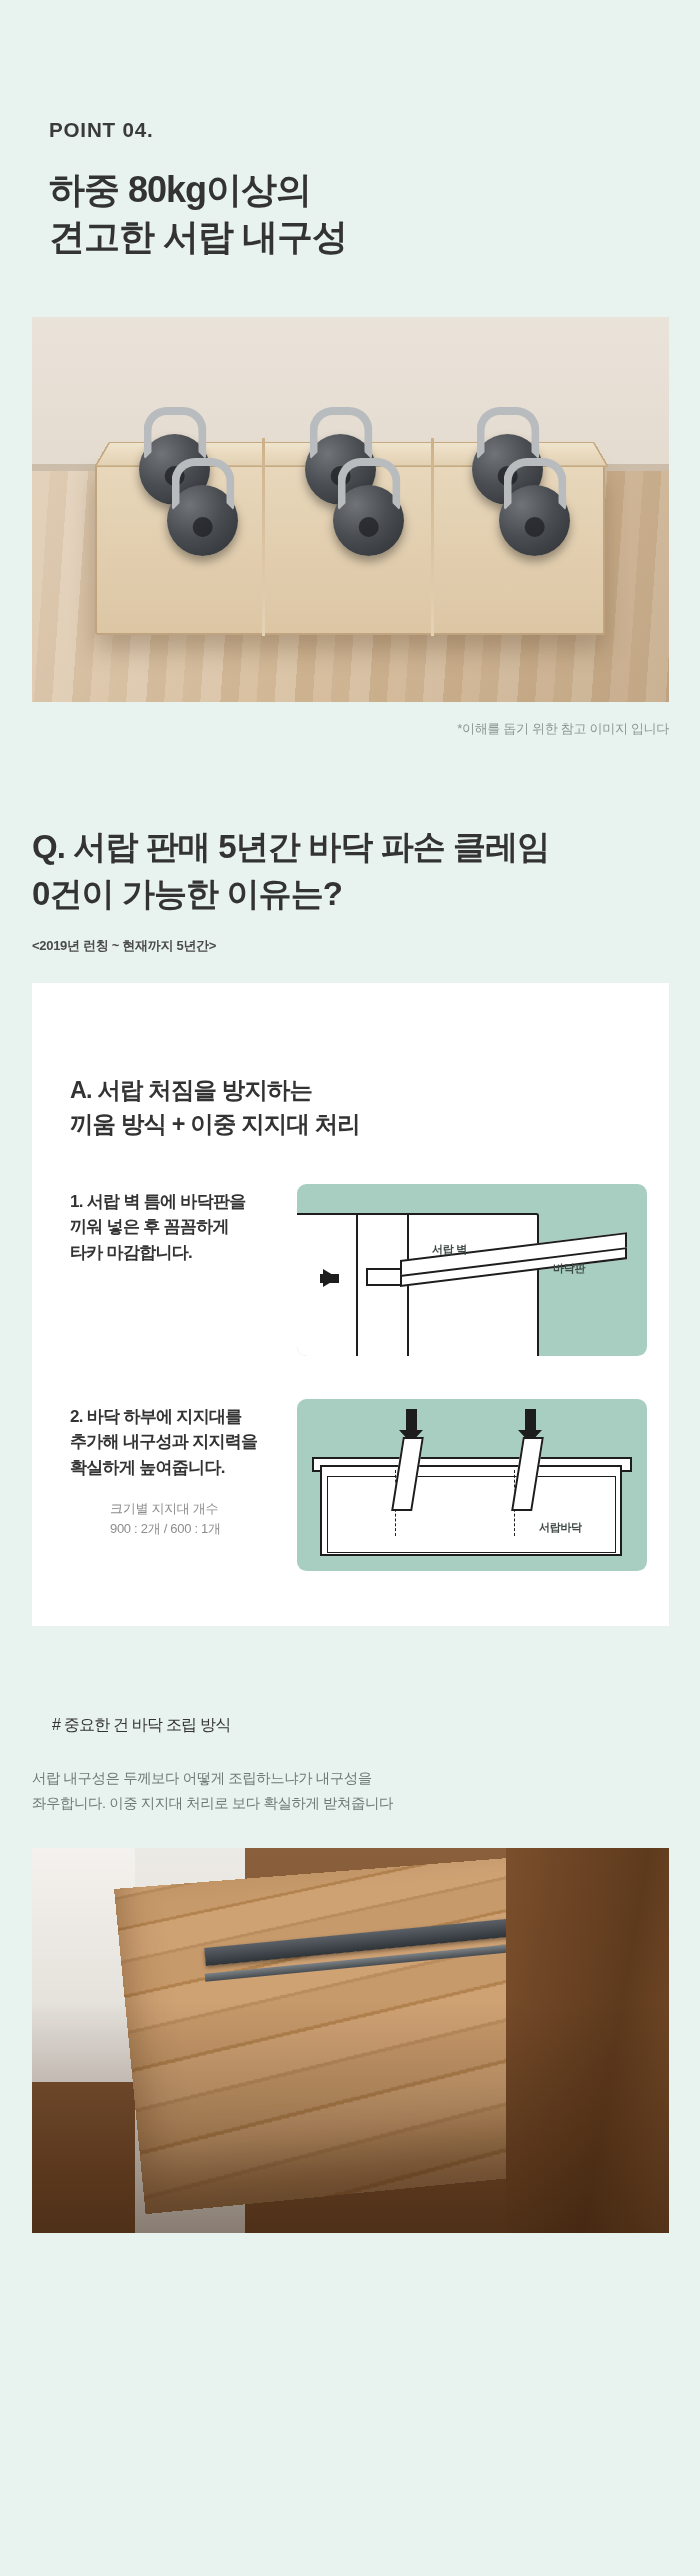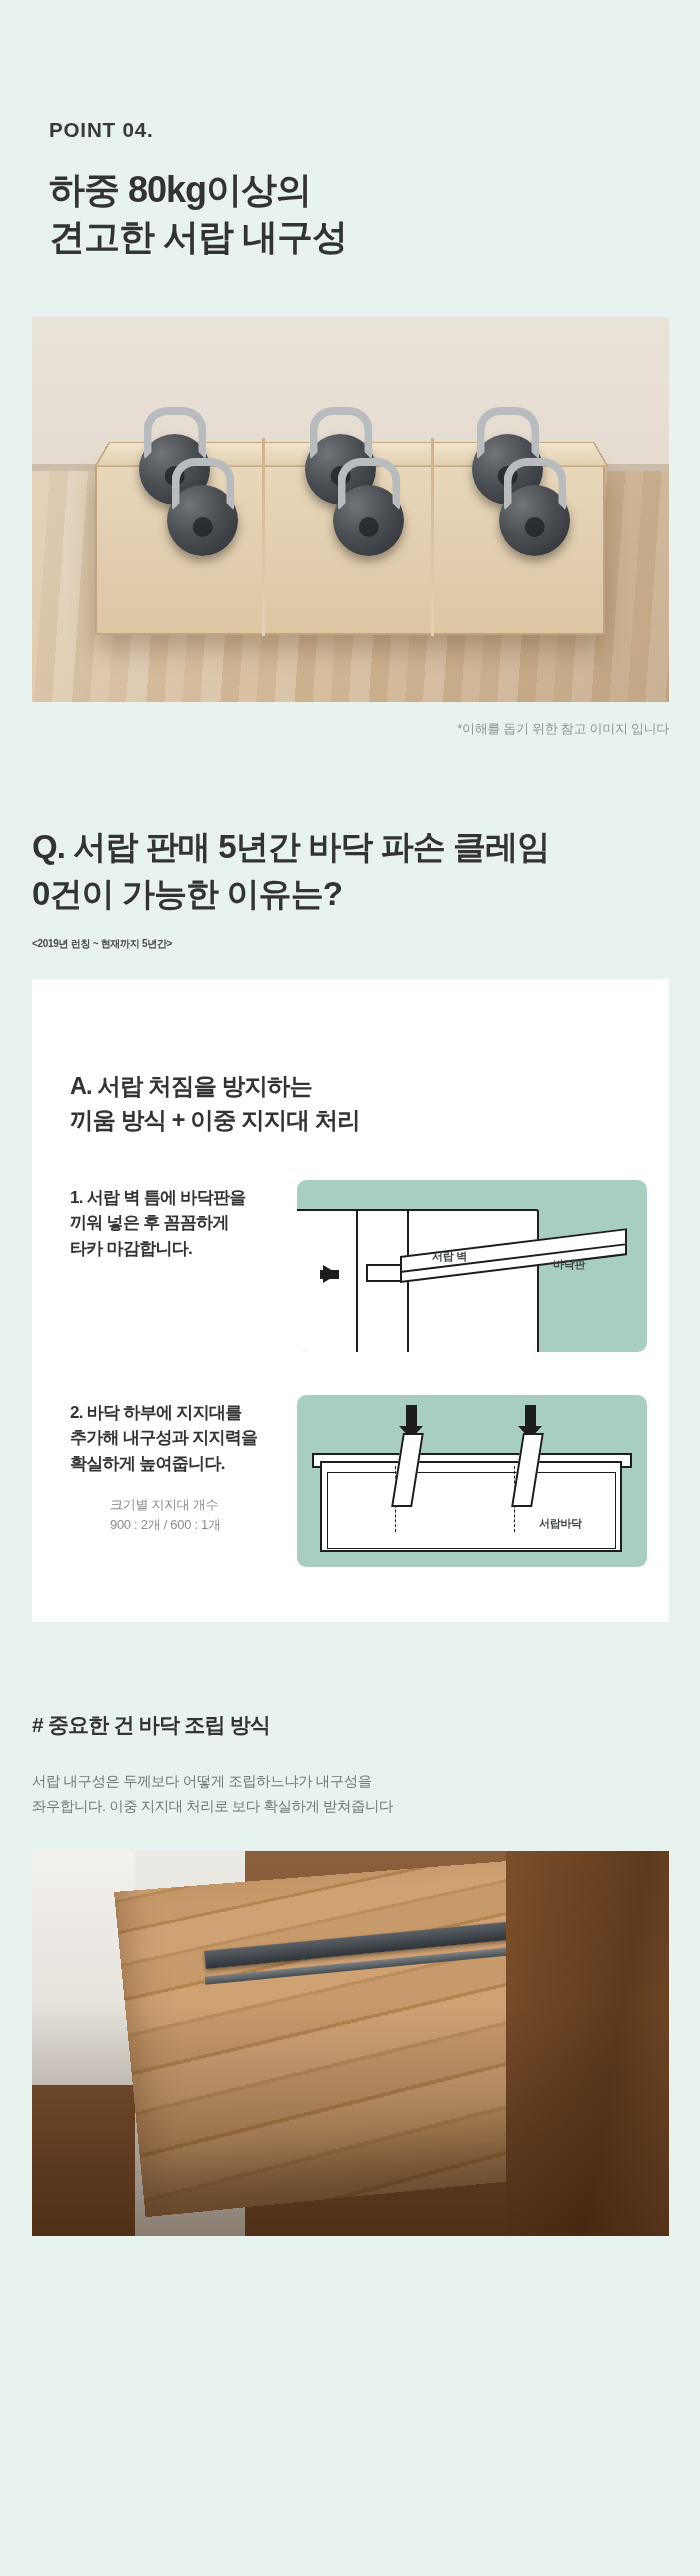--- a/index.html
+++ b/index.html
@@ -102,21 +102,21 @@
   }
 
   
   .q-block { padding: 86px 0 0 32px; }
   .q-title {
     font-size: 33px; font-weight: 800; color: #333333;
     line-height: 1.42; letter-spacing: -0.9px;
   }
   .q-title span { display: block; }
   .q-sub {
-    margin-top: 19px; font-size: 10px; font-weight: 700;
+    margin-top: 19px; font-size: 13px; font-weight: 700;
     color: #4a4a4a; letter-spacing: -0.3px;
   }
 
   
   .card {
     margin: 27.5px 0 0 32px; width: 637px; background: #ffffff;
     padding: 49px 0 55px 0;
   }
   .card-title {
     padding-left: 38px;
@@ -214,21 +214,21 @@
     content:""; position:absolute; left:-6.9px; top:20.6px; width:0; height:0;
     border-left: 12.4px solid transparent; border-right: 12.4px solid transparent;
     border-top: 13.7px solid #1d1d1d;
   }
   .f2-darrow.a1 { left: 109px; }
   .f2-darrow.a2 { left: 228px; }
 
   
   .bottom { padding: 89px 0 0 32px; }
   .bottom-title {
-    font-size: 21px; font-weight: 700; color: #333333; letter-spacing: -0.8px;
+    font-size: 16px; font-weight: 400; color: #333333; letter-spacing: -0.8px; margin-left: 20px;
   }
   .bottom-body {
     margin-top: 30px; font-size: 14.4px; color: #6f7a77;
     line-height: 1.72; letter-spacing: -0.4px;
   }
   .bottom-body span { display: block; }
 
   
   .photo2 {
     margin: 32px 0 0 0; width: 637px; height: 385px; position: relative; overflow: hidden;
@@ -324,21 +324,21 @@
         <span>타카 마감합니다.</span>
       </div>
       <div class="fig">
         <div class="f1-white"></div>
         <div class="f1-wallline a"></div>
         <div class="f1-wallline b"></div>
         <div class="f1-slot"></div>
         <div class="f1-panel"></div>
         <div class="f1-panel2"></div>
         <div class="f1-arrow"></div>
-        <div class="fig-label" style="left:135px; top:69px;">서랍 벽</div>
+        <div class="fig-label" style="left:135px; top:58px;">서랍 벽</div>
         <div class="fig-label" style="left:256px; top:77px;">바닥판</div>
       </div>
     </div>
 
     <div class="step">
       <div class="step-text">
         <span>2. 바닥 하부에 지지대를</span>
         <span>추가해 내구성과 지지력을</span>
         <span>확실하게 높여줍니다.</span>
         <div class="step-note">

